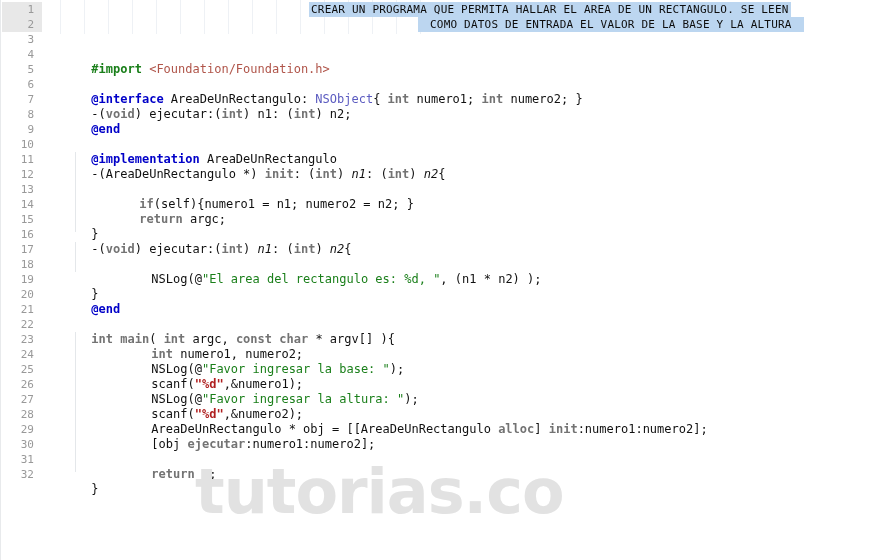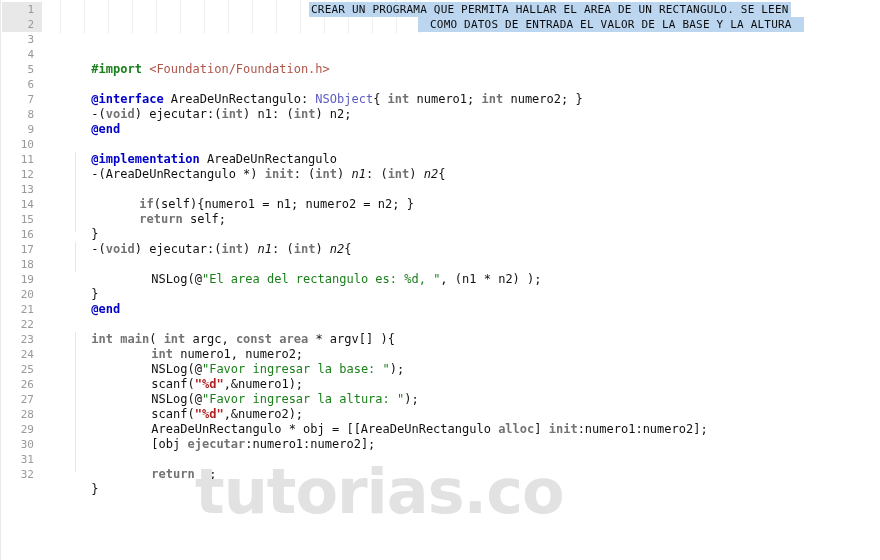--- a/index.html
+++ b/index.html
@@ -221,21 +221,21 @@
     <div class="line" style="top:152px; left:6px;">
       <span class="plain">-(AreaDeUnRectangulo *) </span><span class="kw">init</span><span class="plain">: (</span><span class="kw">int</span><span class="plain">) </span><span class="plain ital">n1</span><span class="plain">: (</span><span class="kw">int</span><span class="plain">) </span><span class="plain ital">n2</span><span class="plain">{</span>
     </div>
 
 
     <div class="line" style="top:182px; left:54px;">
       <span class="kw">if</span><span class="plain">(self){numero1 = n1; numero2 = n2; }</span>
     </div>
 
     <div class="line" style="top:197px; left:54px;">
-      <span class="kw">return</span><span class="plain"> self;</span>
+      <span class="kw">return</span><span class="plain"> argc;</span>
     </div>
 
     <div class="line" style="top:212px; left:6px;">
       <span class="plain">}</span>
     </div>
 
     <div class="line" style="top:227px; left:6px;">
       <span class="plain">-(</span><span class="kw">void</span><span class="plain">) ejecutar:(</span><span class="kw">int</span><span class="plain">) </span><span class="plain ital">n1</span><span class="plain">: (</span><span class="kw">int</span><span class="plain">) </span><span class="plain ital">n2</span><span class="plain">{</span>
     </div>
 
@@ -245,21 +245,21 @@
 
     <div class="line" style="top:272px; left:6px;">
       <span class="plain">}</span>
     </div>
 
     <div class="line" style="top:287px; left:6px;">
       <span class="at">@end</span>
     </div>
 
     <div class="line" style="top:317px; left:6px;">
-      <span class="kw">int</span><span class="kw"> main</span><span class="plain">( </span><span class="kw">int</span><span class="plain"> argc, </span><span class="kw">const</span><span class="plain"> </span><span class="kw">area</span><span class="plain"> * argv[] ){</span>
+      <span class="kw">int</span><span class="kw"> main</span><span class="plain">( </span><span class="kw">int</span><span class="plain"> argc, </span><span class="kw">const</span><span class="plain"> </span><span class="kw">char</span><span class="plain"> * argv[] ){</span>
     </div>
 
     <div class="line" style="top:332px; left:66px;">
       <span class="kw">int</span><span class="plain"> numero1, numero2;</span>
     </div>
 
     <div class="line" style="top:347px; left:66px;">
       <span class="plain">NSLog(@</span><span class="str">"Favor ingresar la base: "</span><span class="plain">);</span>
     </div>
 

